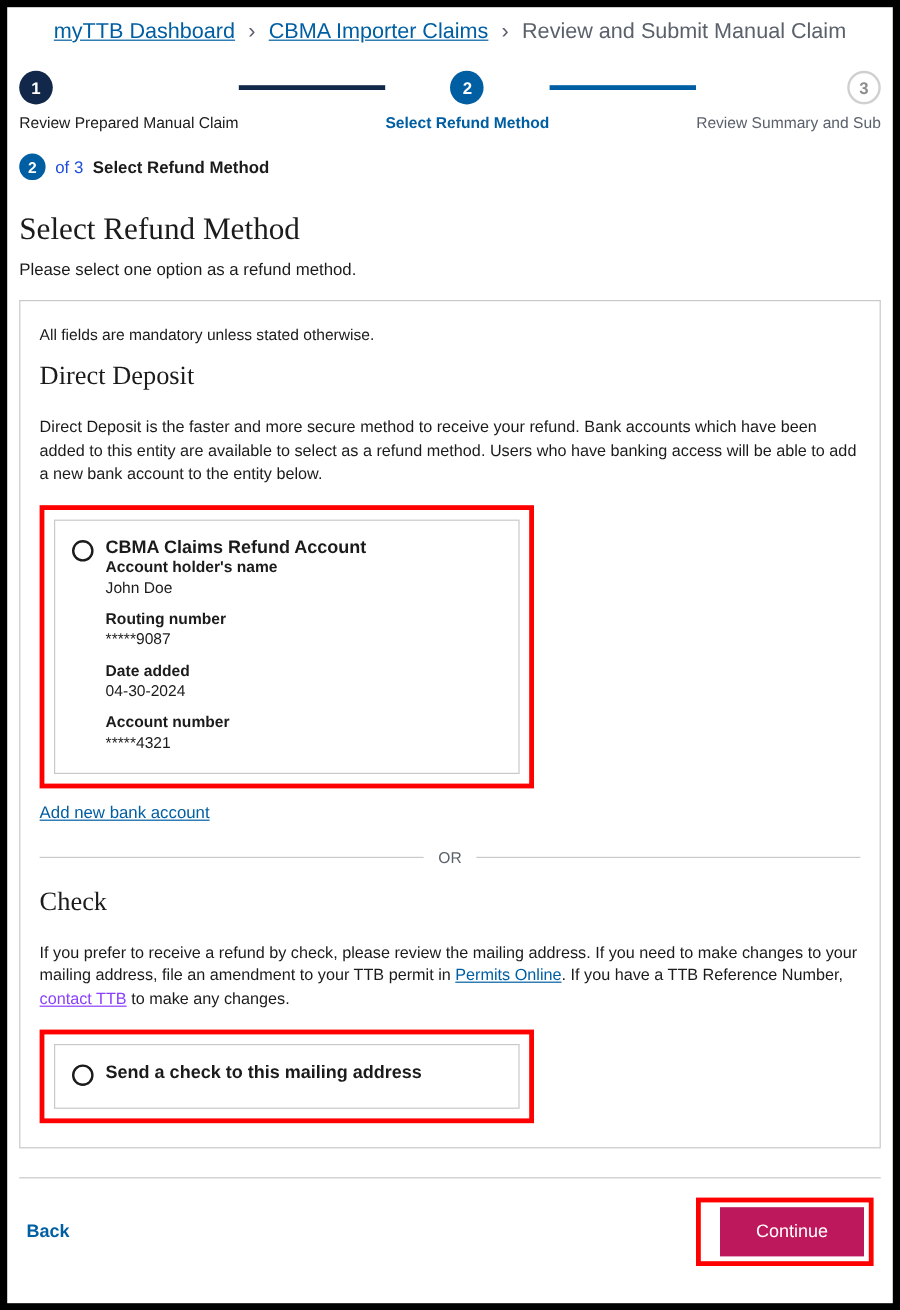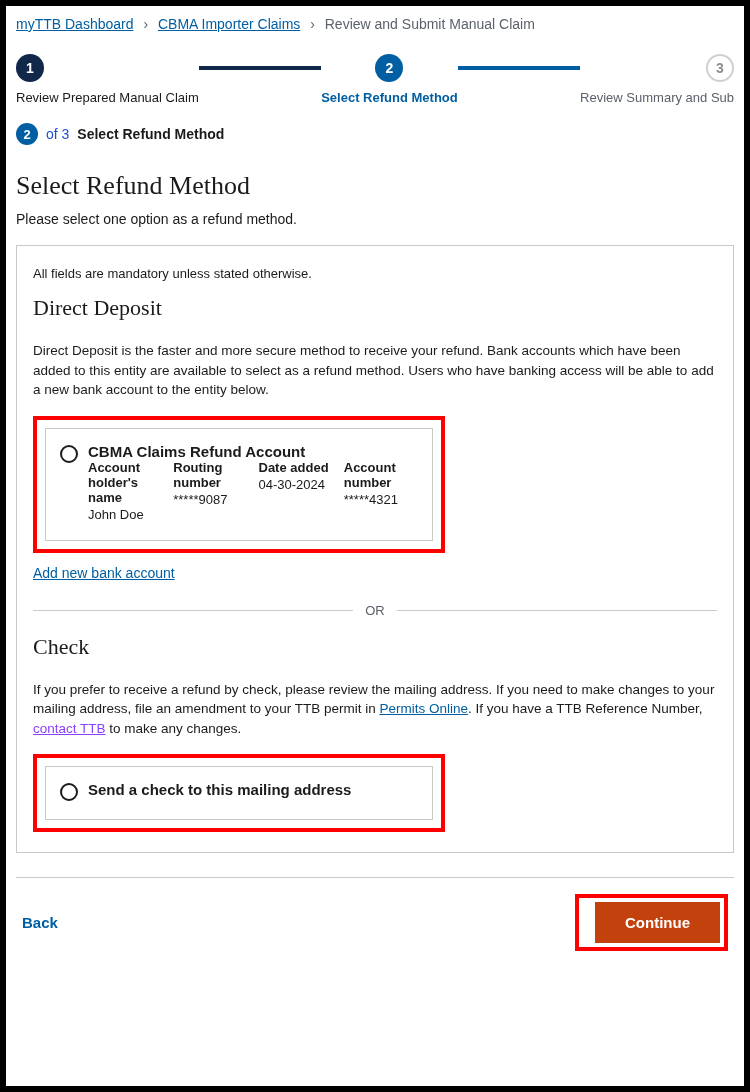--- a/index.html
+++ b/index.html
@@ -9,21 +9,21 @@
     font-size: 14px;
     color: #1b1b1b;
     background: #fff;
     border: 6px solid #000;
     padding: 10px 10px 18px 10px;
     min-height: 1092px;
   }
   a { color: #005ea2; text-decoration: underline; cursor: pointer; }
 
   
-  .breadcrumb { font-size: 14px; color: #5b616b; margin-bottom: 22px; }
+  .breadcrumb { font-size: 18px; color: #5b616b; margin-bottom: 22px; text-align: center; }
   .breadcrumb .crumb-link { color: #005ea2; }
   .breadcrumb .sep::after { content: "›"; margin: 0 6px; color: #5b616b; }
 
   
   .steps { display: flex; align-items: flex-start; margin-bottom: 18px; }
   .step { display: flex; flex-direction: column; align-items: center; flex: 0 0 auto; }
   .step-circle {
     width: 28px; height: 28px; border-radius: 50%;
     display: flex; align-items: center; justify-content: center;
     font-weight: bold; font-size: 14px; color: #fff; background: #11284b;
@@ -59,38 +59,38 @@
 
   .highlight-box { border: 4px solid #ff0000; padding: 8px; width: 412px; }
 
   .option-card { border: 1px solid #c9c9c9; padding: 14px 14px 18px 14px; display: flex; gap: 10px; background:#fff; }
   .radio-outer {
     margin-top: 2px; width: 18px; height: 18px; border: 2px solid #1b1b1b; border-radius: 50%; flex: 0 0 auto;
   }
   .option-body { flex: 1; }
   .option-title { font-weight: bold; font-size: 15px; }
   .option-subtype { font-style: italic; font-size: 13px; margin-top: 2px; margin-bottom: 14px; }
-  .kv-grid { display: grid; grid-template-columns: 1fr 1fr 1fr 1fr; row-gap: 14px; column-gap: 20px; gap: 11px; }
+  .kv-grid { display: grid; grid-template-columns: 1fr; row-gap: 14px; column-gap: 20px; gap: 11px; }
   .kv .label { font-weight: bold; font-size: 13px; }
   .kv .value { font-size: 13px; margin-top: 2px; }
 
   .add-account { display:inline-block; margin-top: 12px; font-size: 14px; color:#005ea2; }
 
   .or-divider { display:flex; align-items:center; gap: 12px; margin: 22px 0 16px; }
   .or-divider .line { flex:1; height:1px; background:#c9c9c9; }
   .or-divider .or-text { font-size:13px; color:#5b616b; }
 
   .check-address { font-size: 13.5px; line-height: 1.5; margin-top: 16px; }
 
   .footer-rule { border-top: 1px solid #c9c9c9; margin: 24px 0 16px; }
   .footer-row { display:flex; align-items:center; justify-content:space-between; padding: 0 6px; }
   .back-link { color:#005ea2; font-weight:bold; font-size:15px; text-decoration:none; }
   .continue-wrap { border:4px solid #ff0000; padding:4px; }
   .continue-btn {
-    background:#c2410c; color:#fff; border:none; font-weight:bold; font-size:15px;
+    background:#be185d; color:#fff; border:none; font-weight:normal; font-size:15px;
     padding: 12px 30px; cursor:pointer;margin-left:12px;
   }
 </style>
 </head>
 <body>
 
 <nav class="breadcrumb">
   <a class="crumb-link">myTTB Dashboard</a>
   <span class="sep"></span>
   <a class="crumb-link">CBMA Importer Claims</a>

